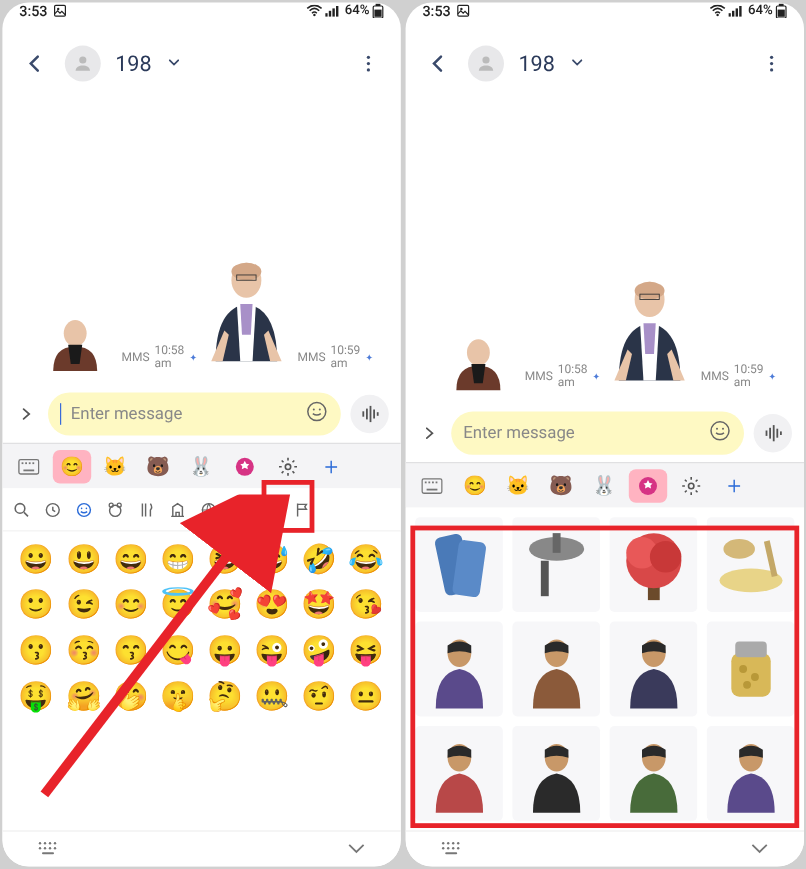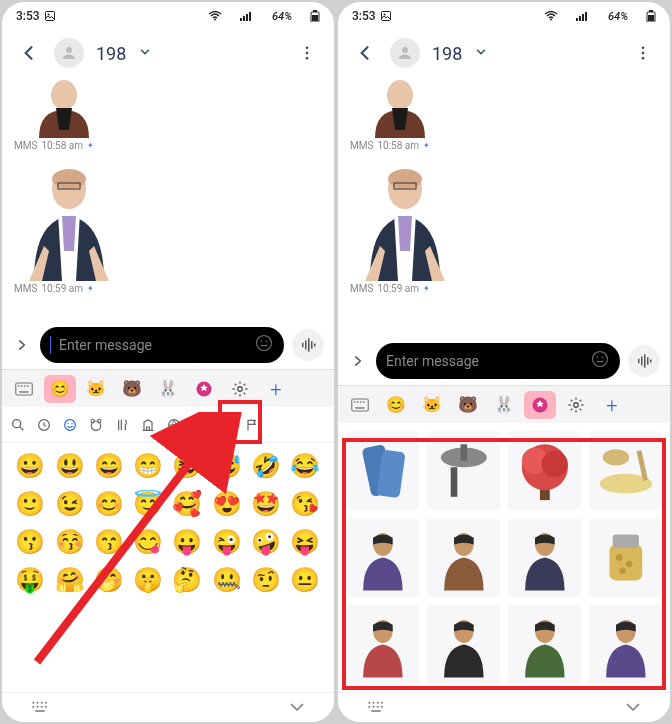--- a/index.html
+++ b/index.html
@@ -17,29 +17,29 @@
     background: #fff;
     border-radius: 22px;
     overflow: hidden;
     display: flex;
     flex-direction: column;
     position: relative;
   }
   .status-bar {
     height: 28px;
     display: flex;
-    align-items: center;
+    align-items: flex-start;
     justify-content: space-between;
     padding: 0 14px;
     font-size: 12px;
     font-weight: 500;
     color: #222;
   }
   .status-left { display: flex; align-items: center; gap: 4px; }
-  .status-right { display: flex; align-items: center; gap: 18px; font-size: 11px; font-style: italic; }
+  .status-right { display: flex; align-items: center; gap: 2px; font-size: 11px; }
   .header {
     height: 46px;
     display: flex;
     align-items: center;
     padding: 0 10px;
     gap: 8px;
   }
   .back-btn, .more-btn {
     width: 34px; height: 34px;
     display: flex; align-items: center; justify-content: center;
@@ -47,23 +47,24 @@
   }
   .avatar-circle {
     width: 30px; height: 30px; border-radius: 50%;
     background: #e8e8ea; display: flex; align-items: center; justify-content: center;
   }
   .contact-name { font-size: 18px; font-weight: 400; color: #2b3a5a; margin-left: 4px; }
   .chev { color: #3a4a6b; margin-left: 4px; }
   .spacer { flex: 1; }
   .messages {
     flex: 1;
-    padding: 4px 12px;
+    padding: 4px 24px;
     display: flex;
-    flex-direction: column;
+    flex-direction: row;
+    align-items: flex-end;
     gap: 2px;
     overflow: hidden;
   }
   .sticker {
     width: 100px; height: 58px;
     display: flex; align-items: flex-end; justify-content: center;
   }
   .sticker.big { height: 120px; width: 110px; }
   .person-svg { width: 100%; height: 100%; }
   .msg-meta {
@@ -72,21 +73,21 @@
     margin-bottom: 8px;
   }
   .meta-dots { color: #4d7bd8; font-size: 8px; letter-spacing: -1px; }
   .input-bar {
     display: flex; align-items: center;
     padding: 6px 10px; gap: 8px;
   }
   .expand-btn { color: #555; width: 20px; display:flex; align-items:center; justify-content:center; }
   .input-field {
     flex: 1; height: 36px; border-radius: 18px;
-    background: #000000; display: flex; align-items: center;
+    background: #fef9c3; display: flex; align-items: center;
     padding: 0 10px; gap: 6px;
   }
   .input-placeholder { flex: 1; color: #888; font-size: 14px; }
   .cursor-bar { width: 1px; height: 18px; background: #3a6bd8; margin-right: 2px; }
   .emoji-btn, .voice-btn {
     width: 32px; height: 32px; display:flex; align-items:center; justify-content:center;
     border-radius: 50%; color: #555;
   }
   .voice-btn { background: #f1f1f3; }
   .kb-tabs {

